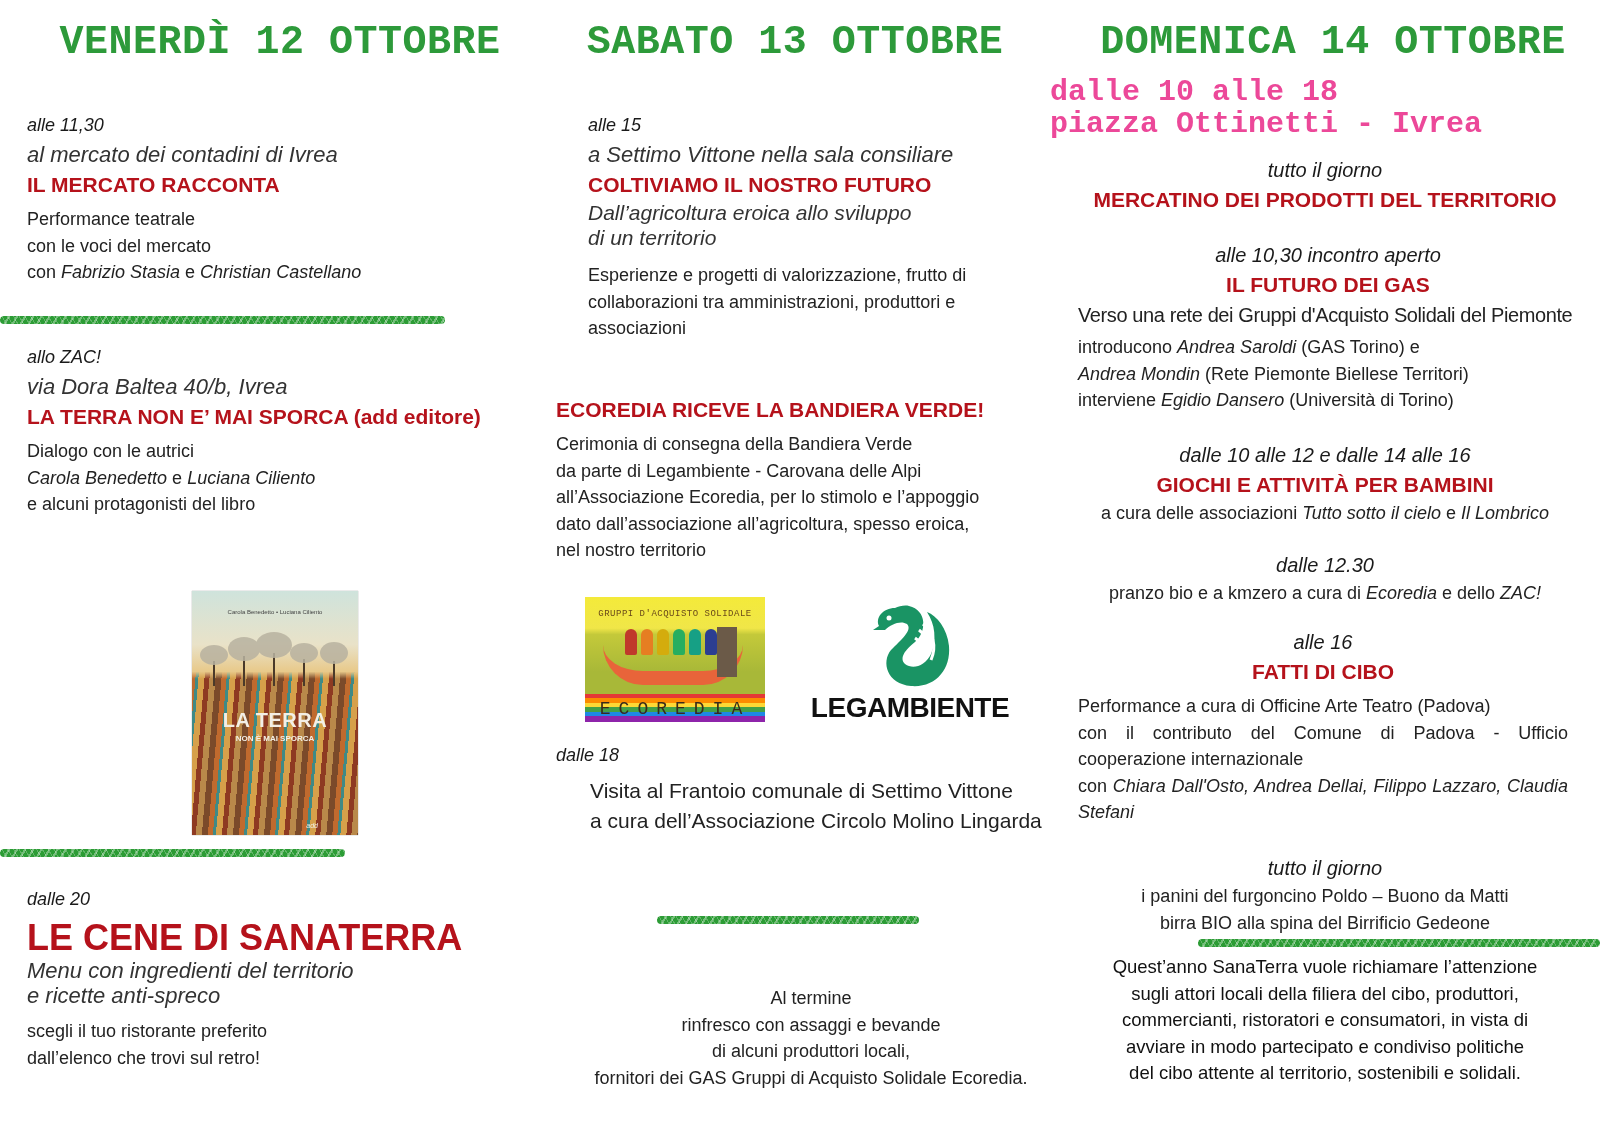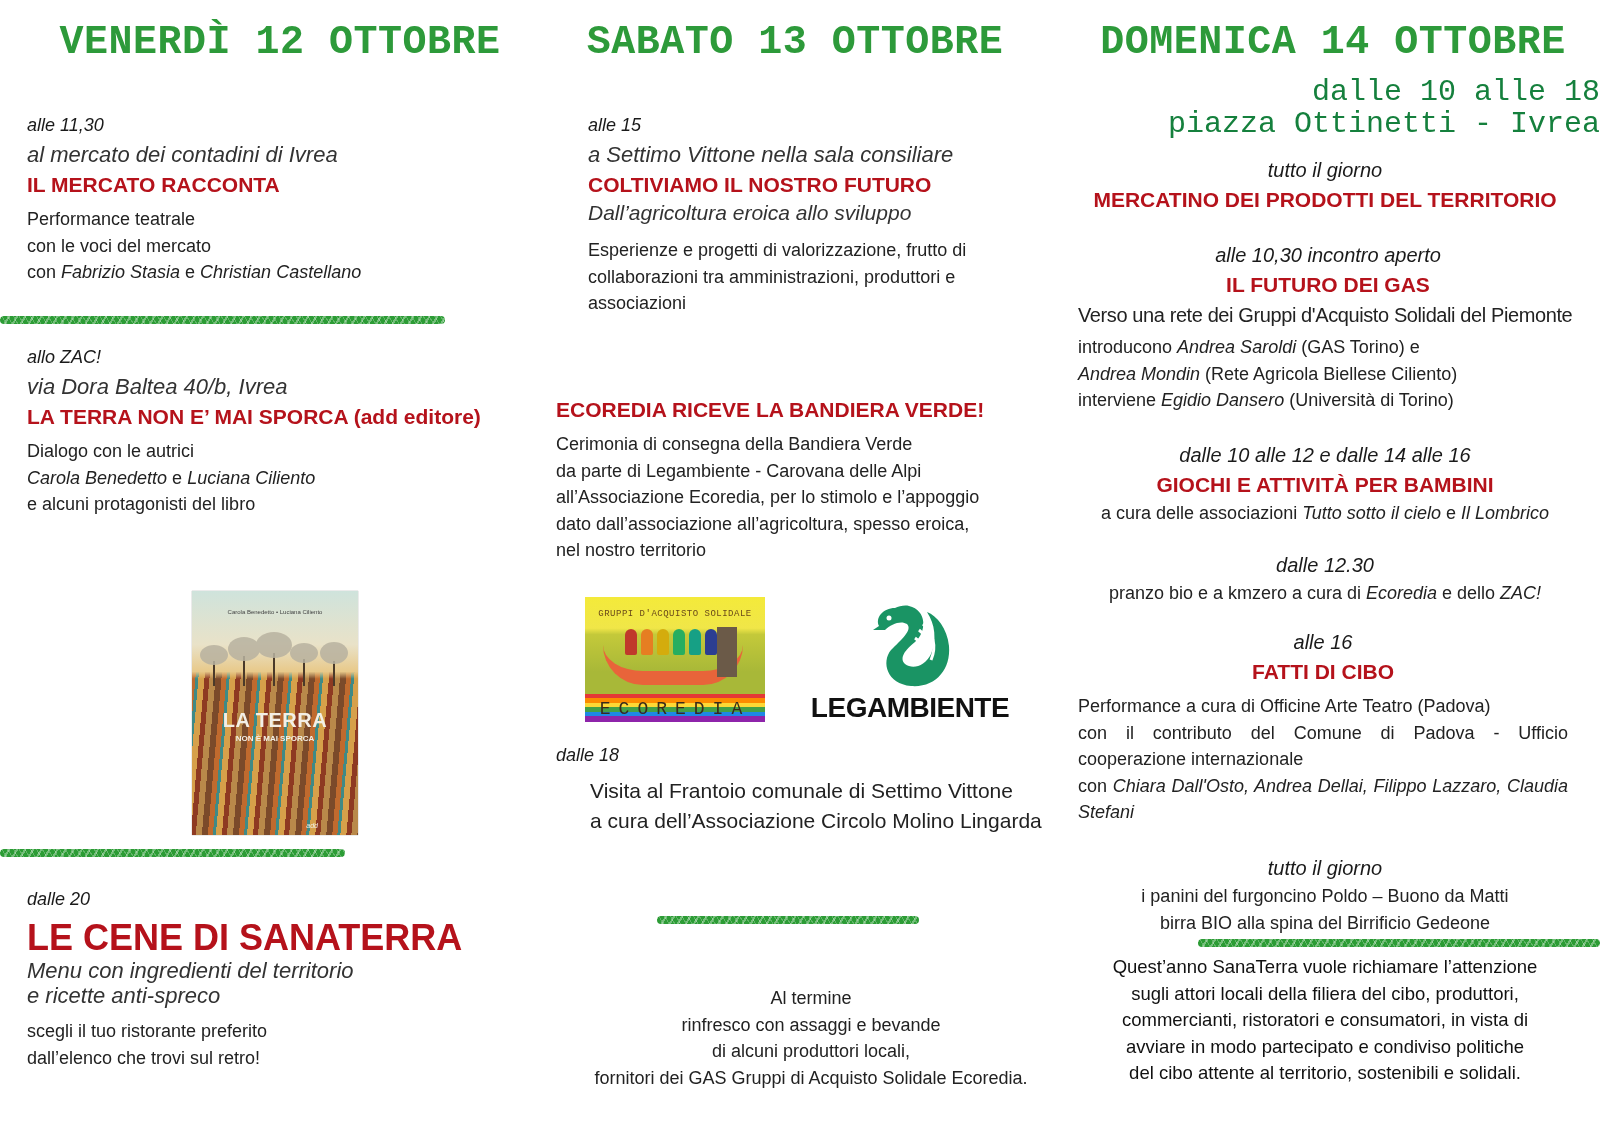--- a/index.html
+++ b/index.html
@@ -36,22 +36,22 @@
   .rule {
     position: absolute; height: 8px; border-radius: 4px;
     background:
       repeating-linear-gradient(120deg, rgba(255,255,255,0.35) 0 2px, transparent 2px 7px),
       repeating-linear-gradient(60deg, rgba(255,255,255,0.25) 0 1px, transparent 1px 5px),
       #2c9c35;
   }
 
   .venue-line {
     font-family: "Liberation Mono", "DejaVu Sans Mono", monospace;
-    font-weight: normal; font-size: 30px; line-height: 32px; color: #15803d;
-    text-align: right; white-space: nowrap;
+    font-weight: bold; font-size: 30px; line-height: 32px; color: #ec4899;
+    text-align: left; white-space: nowrap;
   }
 
   
   .book {
     position: absolute; left: 192px; top: 591px; width: 166px; height: 244px;
     background:
       linear-gradient(180deg, #cfe3dc 0%, #e9e2c8 22%, #e8c98a 33%, transparent 36%),
       repeating-linear-gradient(95deg, #7b4a2a 0 6px, #c06a2e 6px 11px, #3f8a86 11px 14px, #d6a04a 14px 20px, #8e3a22 20px 25px, #b9894a 25px 31px);
     box-shadow: 0 0 1px #888;
     overflow: hidden;
@@ -155,20 +155,21 @@
 
 <section class="col col-2">
   <h1 class="day-title">SABATO 13 OTTOBRE</h1>
 
   <div class="abs" style="left:16px; top:110px;margin-left:32px;">
     <div class="time">alle 15</div>
     <div class="place">a Settimo Vittone nella sala consiliare</div>
     <div class="event-title">COLTIVIAMO IL NOSTRO FUTURO</div>
     <div class="subtitle">
       <div>Dall’agricoltura eroica allo sviluppo</div>
+      <div>di un territorio</div>
     </div>
     <div class="body-text" style="margin-top:12px;">
       <div>Esperienze e progetti di valorizzazione, frutto di</div>
       <div>collaborazioni tra amministrazioni, produttori e</div>
       <div>associazioni</div>
     </div>
   </div>
 
   <div class="abs" style="left:16px; top:395px;">
     <div class="event-title">ECOREDIA RICEVE LA BANDIERA VERDE!</div>
@@ -235,21 +236,21 @@
     <div class="time" style="font-size:20px;">tutto il giorno</div>
     <div class="event-title">MERCATINO DEI PRODOTTI DEL TERRITORIO</div>
   </div>
 
   <div class="abs" style="left:28px; top:240px; width:500px;">
     <div class="time center" style="font-size:20px;">alle 10,30 incontro aperto</div>
     <div class="event-title center">IL FUTURO DEI GAS</div>
     <div class="body-text" style="font-size:20px; line-height:30px; white-space:nowrap; letter-spacing:-0.4px;">Verso una rete dei Gruppi d'Acquisto Solidali del Piemonte</div>
     <div class="body-text" style="margin-top:4px;">
       <div><span>introducono </span><span class="i">Andrea Saroldi</span><span> (GAS Torino) e</span></div>
-      <div><span class="i">Andrea Mondin</span><span> (Rete Agricola Biellese Ciliento)</span></div>
+      <div><span class="i">Andrea Mondin</span><span> (Rete Piemonte Biellese Territori)</span></div>
       <div><span>interviene </span><span class="i">Egidio Dansero</span><span> (Università di Torino)</span></div>
     </div>
   </div>
 
   <div class="abs center" style="left:0; top:440px; width:100%;">
     <div class="time" style="font-size:20px;">dalle 10 alle 12 e dalle 14 alle 16</div>
     <div class="event-title">GIOCHI E ATTIVITÀ PER BAMBINI</div>
     <div class="body-text"><span>a cura delle associazioni </span><span class="i">Tutto sotto il cielo</span><span> e </span><span class="i">Il Lombrico</span></div>
   </div>
 

